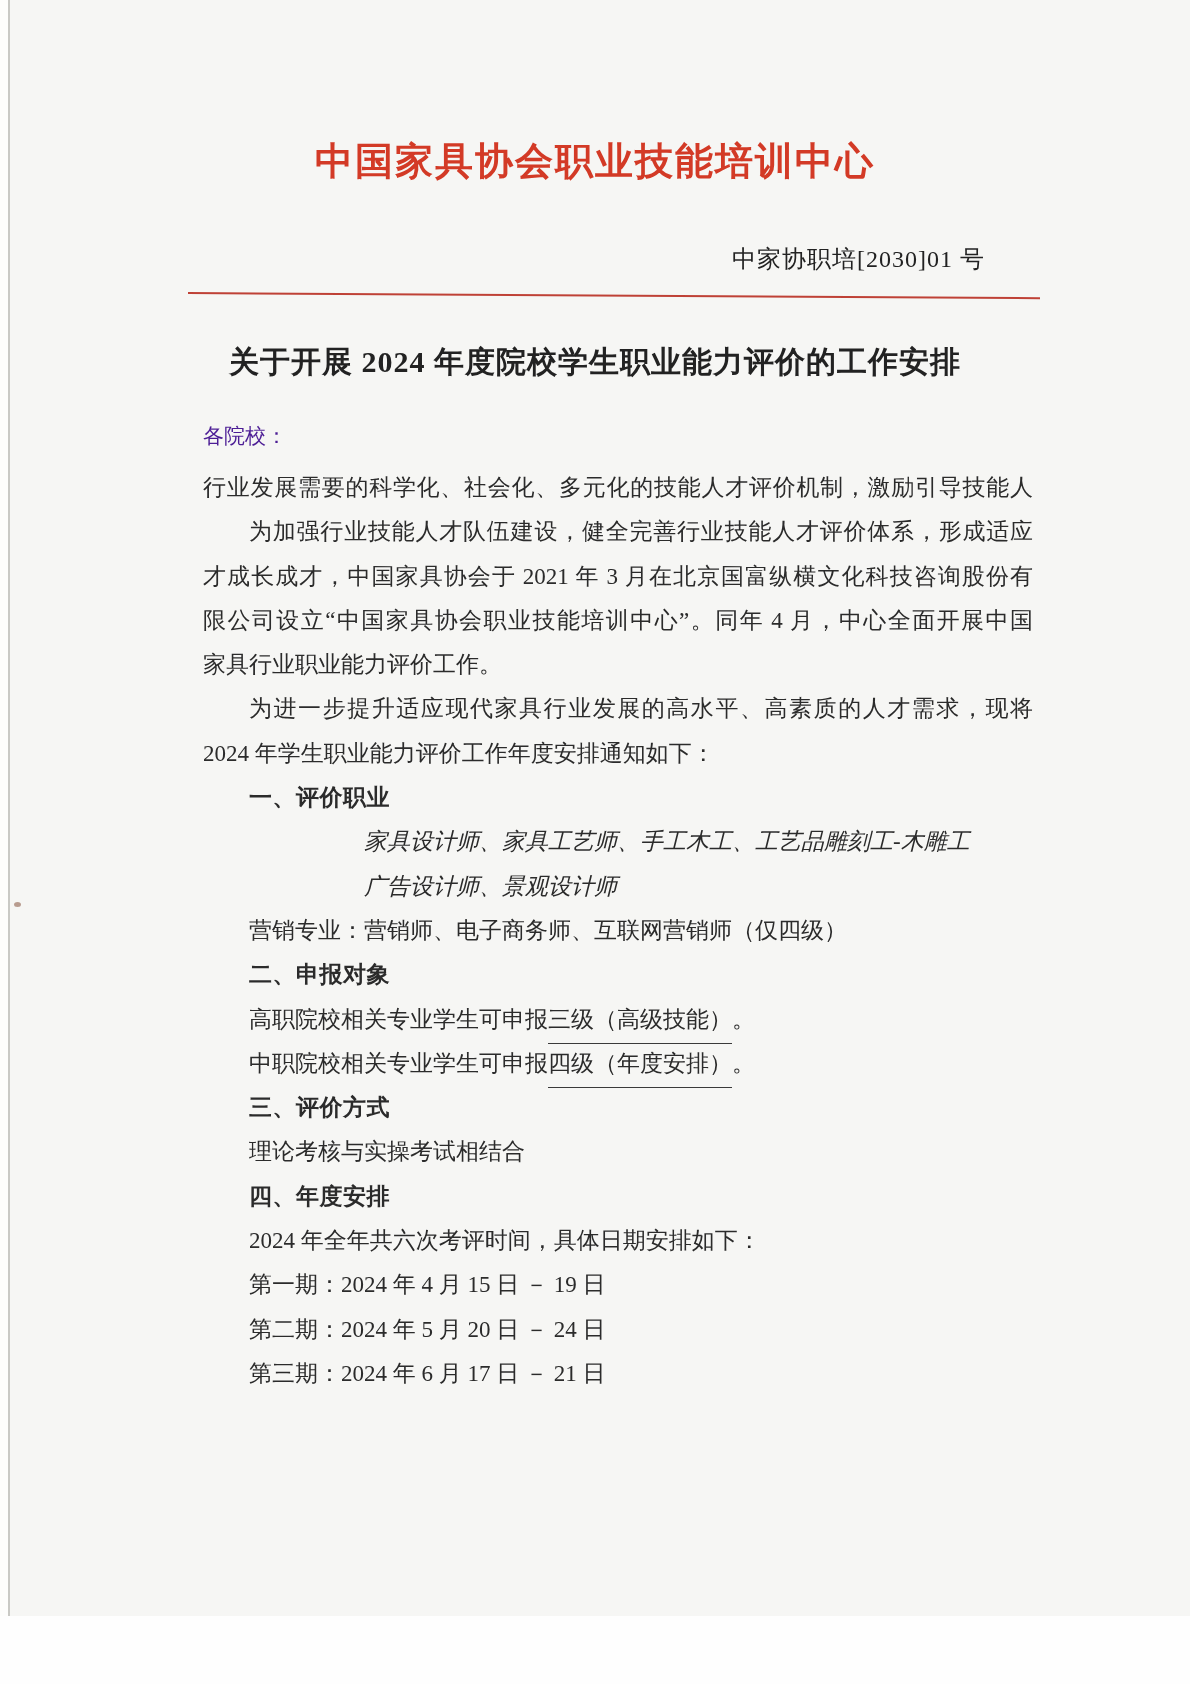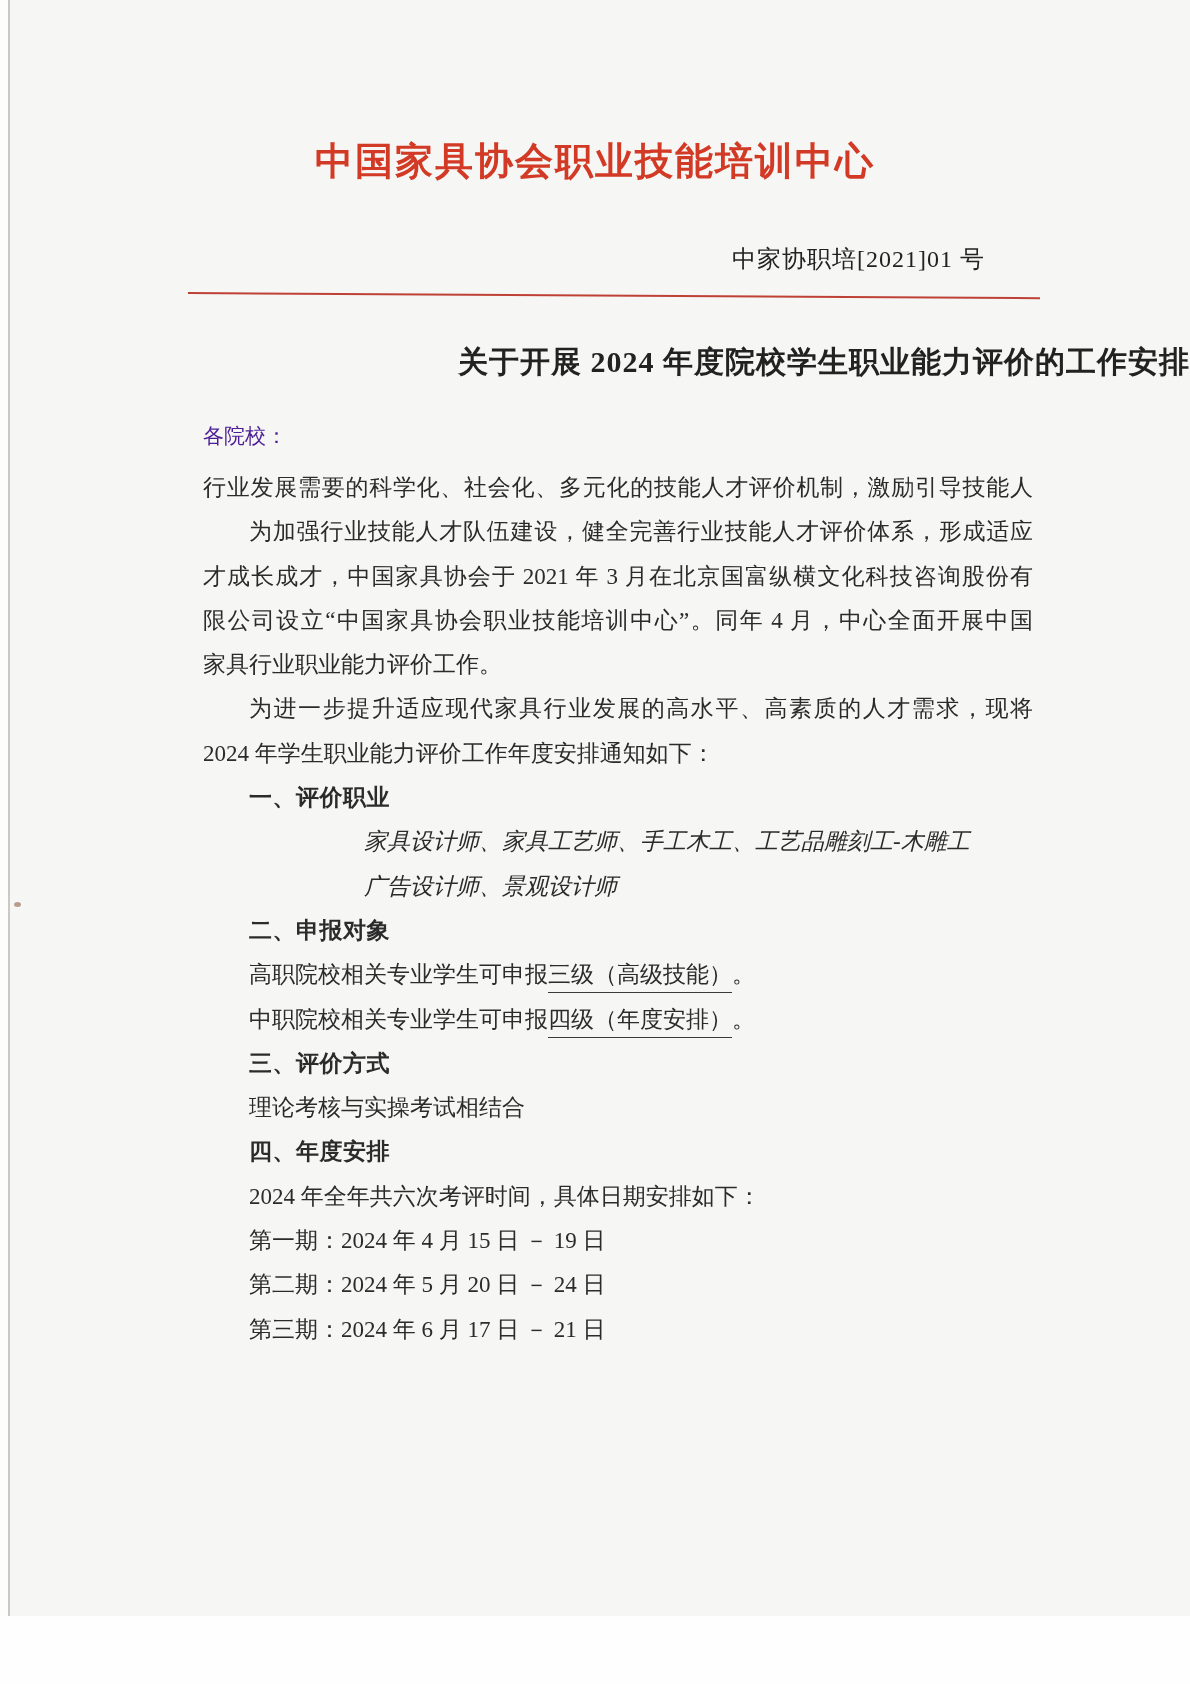--- a/index.html
+++ b/index.html
@@ -31,79 +31,80 @@
   .docnum{
     position:absolute;top:243px;right:205px;
     font-size:24px;letter-spacing:1px;color:#222;
   }
   .redline{
     position:absolute;left:188px;top:292px;width:852px;height:2px;
     background:#bf4136;transform:rotate(0.35deg);transform-origin:left center;
   }
   .doc-title{
     position:absolute;left:0;top:342px;width:1190px;margin:0;
-    text-align:right;font-size:30px;font-weight:bold;color:#222;
+    text-align:center;font-size:30px;font-weight:bold;color:#222;
     letter-spacing:1px;
   }
   .salutation{
     position:absolute;left:203px;top:422px;
     font-size:21px;color:#4c1d95;
   }
   .body-block{
     position:absolute;left:203px;top:466px;width:830px;
     font-size:23px;color:#2b2b2b;
   }
   .line{
     display:block;height:44.3px;line-height:44.3px;
     white-space:normal;
   }
   .l-indent{text-indent:46px;}
   .l-just{text-align:justify;text-align-last:justify;}
   .l-sec{padding-left:46px;}
   .l-cont{padding-left:161px;font-style:italic;}
   .l-bold{font-weight:bold;letter-spacing:.5px;}
   .u{
-    border-bottom:1.5px solid #3a3a3a;padding-bottom:5px;
+    border-bottom:1.5px solid #3a3a3a;padding-bottom:11px;
   }
   .bottom-strip{
     position:absolute;left:0;top:1616px;width:1190px;height:68px;
     background:#fefefe;
   }
 </style>
 </head>
 <body>
 
 <div class="paper"></div>
 <div class="scan-edge"></div>
 <div class="scan-speck"></div>
 <div class="bottom-strip"></div>
 
 <div class="letterhead">中国家具协会职业技能培训中心</div>
 
-<div class="docnum">中家协职培[2021]01 号</div>
+<div class="docnum">中家协职培[2030]01 号</div>
 
 <div class="redline"></div>
 
 <h1 class="doc-title">关于开展 2024 年度院校学生职业能力评价的工作安排</h1>
 
 <div class="salutation">各院校：</div>
 
 <div class="body-block">
   <div class="line l-just">行业发展需要的科学化、社会化、多元化的技能人才评价机制，激励引导技能人</div>
   <div class="line l-indent l-just">为加强行业技能人才队伍建设，健全完善行业技能人才评价体系，形成适应</div>
   <div class="line l-just">才成长成才，中国家具协会于 2021 年 3 月在北京国富纵横文化科技咨询股份有</div>
   <div class="line l-just">限公司设立“中国家具协会职业技能培训中心”。同年 4 月，中心全面开展中国</div>
   <div class="line">家具行业职业能力评价工作。</div>
 
   <div class="line l-indent l-just">为进一步提升适应现代家具行业发展的高水平、高素质的人才需求，现将</div>
   <div class="line">2024 年学生职业能力评价工作年度安排通知如下：</div>
 
   <div class="line l-sec l-bold">一、评价职业</div>
   <div class="line l-cont">家具设计师、家具工艺师、手工木工、工艺品雕刻工-木雕工</div>
   <div class="line l-cont">广告设计师、景观设计师</div>
+  <div class="line l-sec">营销专业：营销师、电子商务师、互联网营销师（仅四级）</div>
 
   <div class="line l-sec l-bold">二、申报对象</div>
   <div class="line l-sec"><span>高职院校相关专业学生可申报</span><span class="u">三级（高级技能）</span><span>。</span></div>
   <div class="line l-sec"><span>中职院校相关专业学生可申报</span><span class="u">四级（年度安排）</span><span>。</span></div>
 
   <div class="line l-sec l-bold">三、评价方式</div>
   <div class="line l-sec">理论考核与实操考试相结合</div>
 
   <div class="line l-sec l-bold">四、年度安排</div>
   <div class="line l-sec">2024 年全年共六次考评时间，具体日期安排如下：</div>

